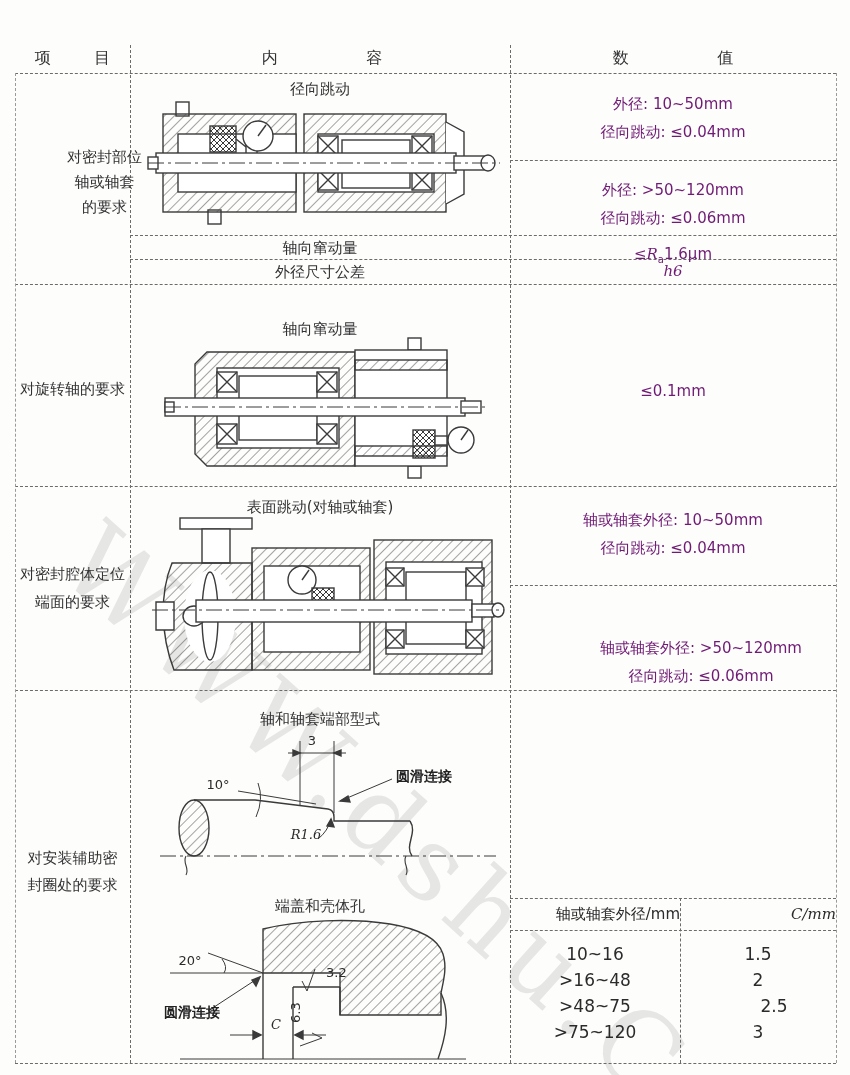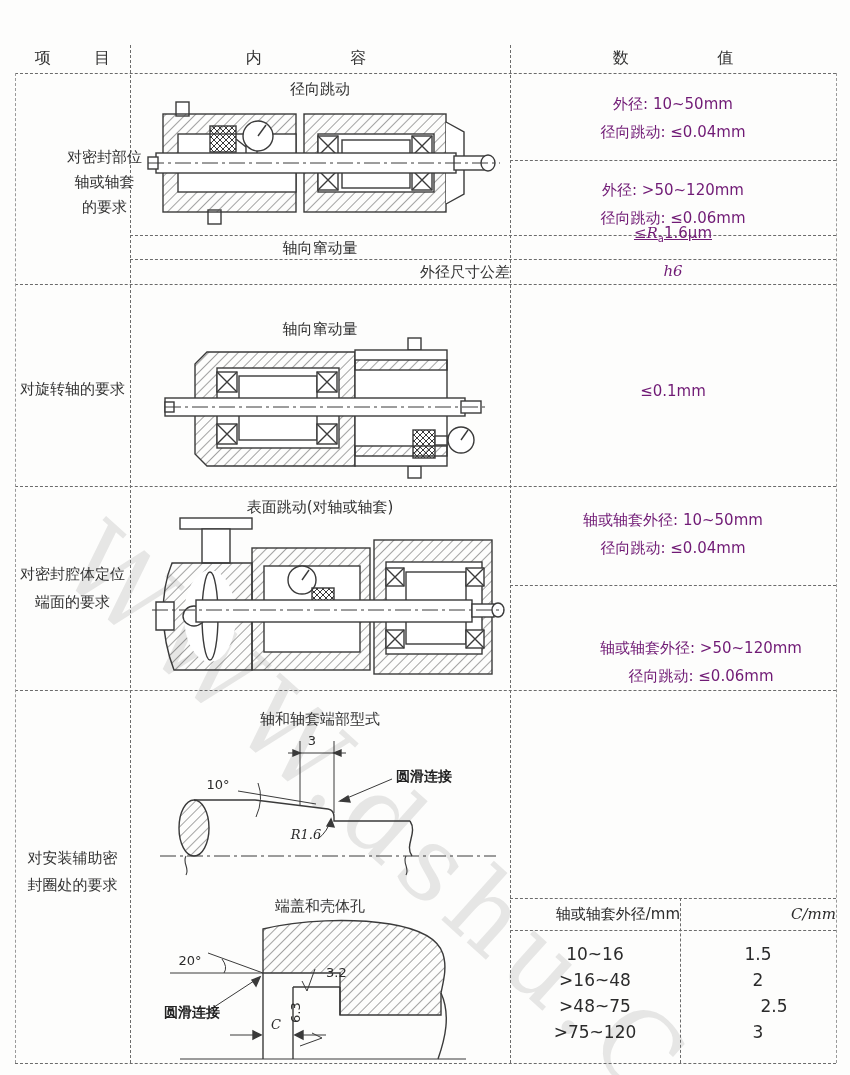--- a/index.html
+++ b/index.html
@@ -44,44 +44,44 @@
   <div class="hline" style="left:510px;top:898px;width:326px;"></div>
   <div class="hline" style="left:510px;top:930px;width:326px;"></div>
   <div class="hline" style="left:15px;top:1063px;width:821px;"></div>
   <div class="vline" style="left:130px;top:45px;height:1018px;"></div>
   <div class="vline" style="left:510px;top:45px;height:1018px;"></div>
   <div class="vline" style="left:680px;top:898px;height:165px;"></div>
   <div class="vline faint" style="left:15px;top:73px;height:990px;"></div>
   <div class="vline faint" style="left:836px;top:73px;height:990px;"></div>
 
   <div class="cell hdr" style="left:15px;top:48px;width:115px;">项 目</div>
-  <div class="cell hdr hdr-wide" style="left:116px;top:48px;width:380px;">内 容</div>
+  <div class="cell hdr hdr-wide" style="left:132px;top:48px;width:380px;">内 容</div>
   <div class="cell hdr hdr-wide" style="left:510px;top:48px;width:326px;">数 值</div>
 
   <div class="cell lbl" style="left:3px;top:145px;width:115px;padding-left:44px;">
     <div>对密封部位</div>
     <div>轴或轴套</div>
     <div>的要求</div>
   </div>
   <div class="cell title" style="left:130px;top:80px;width:380px;">径向跳动</div>
 
   <div class="cell val" style="left:510px;top:90px;width:326px;">
     <div>外径: 10~50mm</div>
     <div>径向跳动: ≤0.04mm</div>
   </div>
   <div class="cell val" style="left:510px;top:176px;width:326px;">
     <div>外径: &gt;50~120mm</div>
     <div>径向跳动: ≤0.06mm</div>
   </div>
 
   <div class="cell title" style="left:130px;top:239px;width:380px;">轴向窜动量</div>
-  <div class="cell val" style="left:510px;top:223px;width:326px;line-height:20px;text-decoration:underline;">
+  <div class="cell val" style="left:510px;top:244px;width:326px;line-height:20px;">
     <span class="ital">≤R</span><sub>a</sub><span>1.6μm</span>
   </div>
-  <div class="cell title" style="left:130px;top:263px;width:380px;text-align:right;">外径尺寸公差</div>
+  <div class="cell title" style="left:130px;top:263px;width:380px;">外径尺寸公差</div>
   <div class="cell val ital" style="left:510px;top:261px;width:326px;line-height:20px;">h6</div>
 
   <svg style="left:148px;top:92px;" width="356" height="142" viewBox="0 0 356 142">
     <defs>
       <pattern id="p1" width="7" height="7" patternUnits="userSpaceOnUse" patternTransform="rotate(45)">
         <line x1="0" y1="0" x2="0" y2="7" stroke="#4a4a4a" stroke-width="1"></line>
       </pattern>
       <pattern id="p1x" width="6" height="6" patternUnits="userSpaceOnUse">
         <path d="M0,0 L6,6 M6,0 L0,6" stroke="#3a3a3a" stroke-width="1"></path>
       </pattern>

